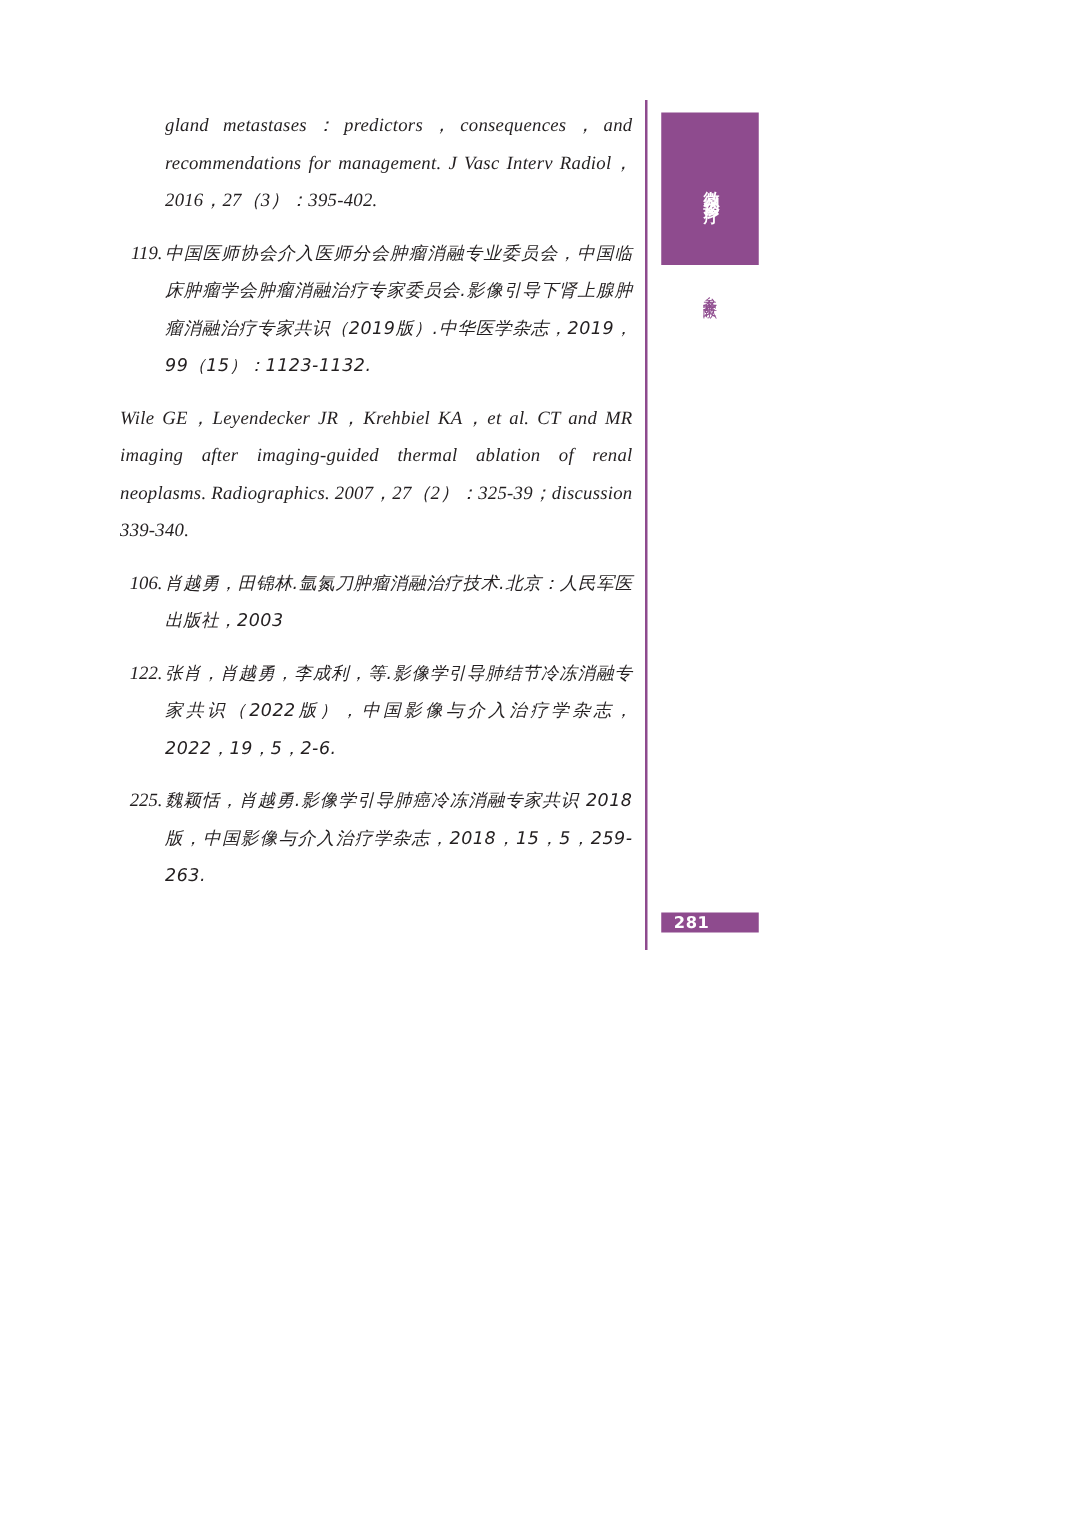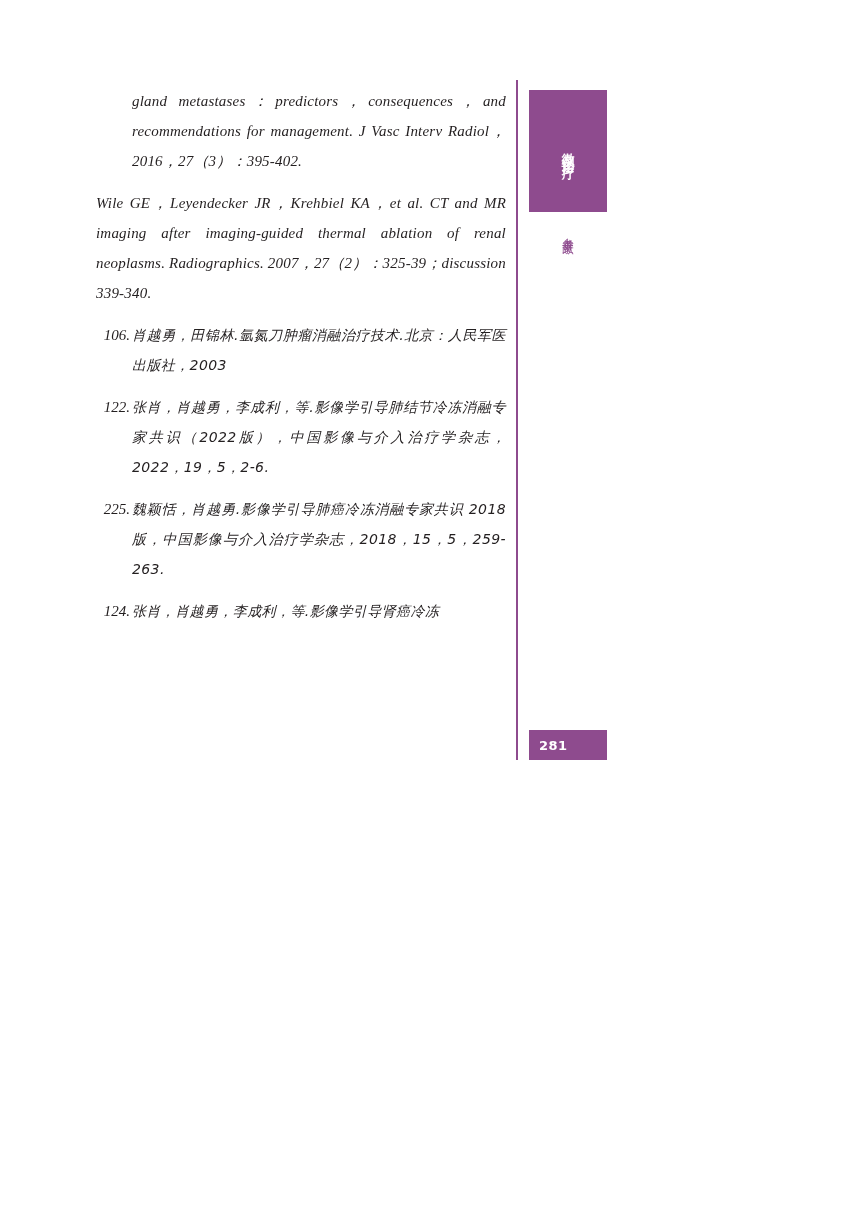--- a/index.html
+++ b/index.html
@@ -77,21 +77,21 @@
     font-size: 11.5px;
     line-height: 1.4;
   }
 
   
   .page-number {
     position: absolute;
     left: 529px;
     top: 730px;
     width: 78px;
-    height: 30px;
+    height: 16px;
     background: #8e4b8e;
     color: #ffffff;
     display: flex;
     align-items: center;
     justify-content: flex-start;
     padding-left: 10px;
     box-sizing: border-box;
     font-family: "DejaVu Sans", sans-serif;
     font-size: 13px;
     font-weight: bold;
@@ -158,39 +158,39 @@
     <span>281</span>
   </div>
 
   <div class="ref-list">
 
     <div class="ref-item cont">
       <span class="ref-num"></span>
       <span class="ref-text latin">gland metastases：predictors，consequences，and recommendations for management. J Vasc Interv Radiol，2016，27（3）：395-402.</span>
     </div>
 
+    <div class="ref-item">
+      <span class="ref-num">119.</span>
+      <span class="ref-text cjk">中国医师协会介入医师分会肿瘤消融专业委员会，中国临床肿瘤学会肿瘤消融治疗专家委员会.影像引导下肾上腺肿瘤消融治疗专家共识（2019版）.中华医学杂志，2019，99（15）：1123-1132.</span>
+    </div>
 
     <div class="ref-item">
       <span class="ref-text latin">Wile GE，Leyendecker JR，Krehbiel KA，et al. CT and MR imaging after imaging-guided thermal ablation of renal neoplasms. Radiographics. 2007，27（2）：325-39；discussion 339-340.</span>
     </div>
 
     <div class="ref-item">
       <span class="ref-num">106.</span>
       <span class="ref-text cjk">肖越勇，田锦林.氩氮刀肿瘤消融治疗技术.北京：人民军医出版社，2003</span>
     </div>
 
     <div class="ref-item">
       <span class="ref-num">122.</span>
       <span class="ref-text cjk">张肖，肖越勇，李成利，等.影像学引导肺结节冷冻消融专家共识（2022版），中国影像与介入治疗学杂志，2022，19，5，2-6.</span>
     </div>
 
     <div class="ref-item">
       <span class="ref-num">225.</span>
       <span class="ref-text cjk">魏颖恬，肖越勇.影像学引导肺癌冷冻消融专家共识 2018 版，中国影像与介入治疗学杂志，2018，15，5，259-263.</span>
     </div>
 
-    <div class="ref-item">
-      <span class="ref-num">124.</span>
-      <span class="ref-text cjk">张肖，肖越勇，李成利，等.影像学引导肾癌冷冻</span>
-    </div>
 
   </div>
 </div>
 
 </body></html>

